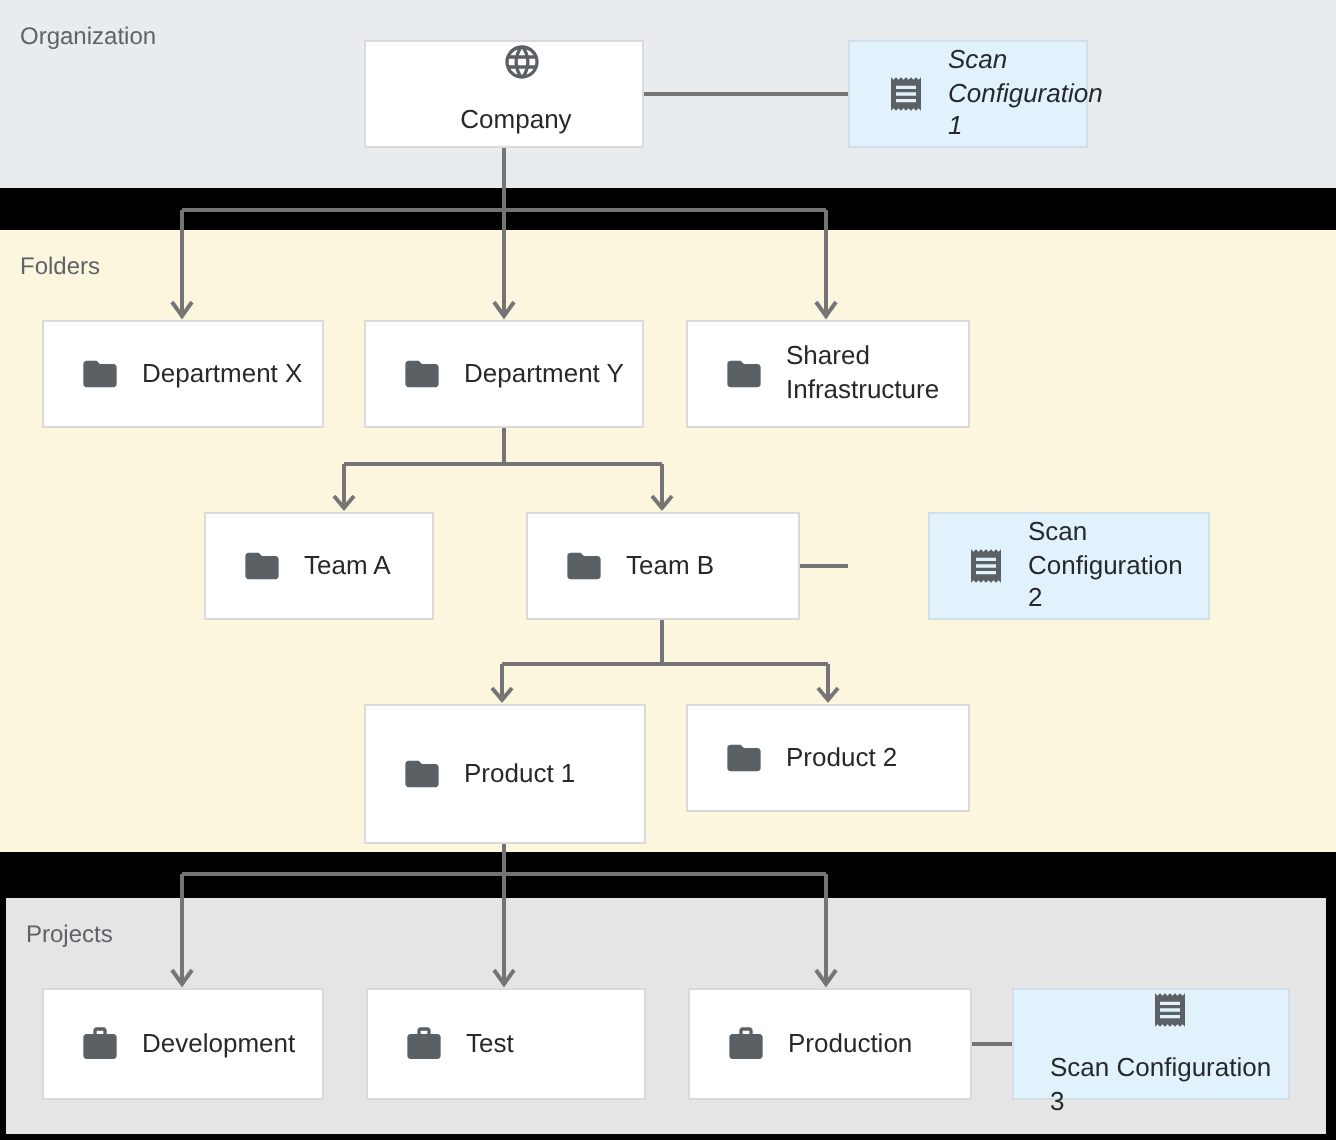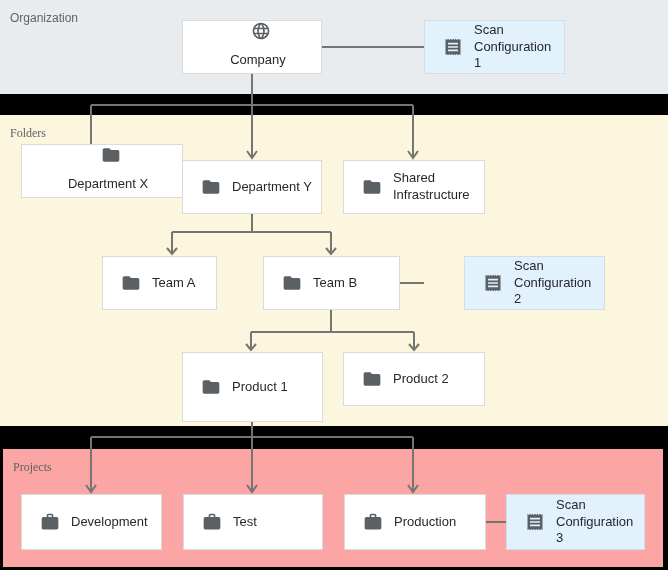--- a/index.html
+++ b/index.html
@@ -1,43 +1,43 @@
 <!DOCTYPE html>
 <html><head>
 <meta charset="utf-8">
 <style>
   html,body{margin:0;padding:0;background:#000;}
   .stage{position:relative;width:668px;height:570px;background:#000;overflow:hidden;
          font-family:"Liberation Sans",sans-serif;}
   .section{position:absolute;box-sizing:border-box;}
   .sec-org{left:0;top:0;width:668px;height:94px;background:#e8ecef;}
-  .sec-folders{left:0;top:115px;width:668px;height:311px;background:#fcf6df;font-family:Liberation Serif, serif;}
-  .sec-projects{left:3px;top:449px;width:660px;height:118px;background:#fca5a5;font-family:Liberation Serif, serif;}
+  .sec-folders{left:0;top:115px;width:668px;height:311px;background:#fcf6df;}
+  .sec-projects{left:3px;top:449px;width:660px;height:118px;background:#e5e5e5;}
   .sec-label{padding:11px 0 0 10px;font-size:12px;color:#5f6368;}
   .connectors{position:absolute;left:0;top:0;pointer-events:none;}
   .node{position:absolute;box-sizing:border-box;background:#fff;border:1px solid #dadada;
         display:flex;align-items:center;gap:11px;padding-left:18px;
         font-size:13px;color:#26282b;line-height:1.3;}
   .node.scan{background:#e1f2fc;border-color:#d2dfe9;}
   .ic{width:20px;height:20px;flex-shrink:0;fill:#5b6065;}
   .lbl{padding-right:6px;}
   .n-company{left:182px;top:20px;width:140px;height:54px;flex-direction:column;}
-  .n-scan1{left:424px;top:20px;width:141px;height:54px;}
-  .n-deptx{left:21px;top:144px;width:162px;height:54px;flex-direction:column;}
+  .n-scan1{left:424px;top:20px;width:120px;height:54px;font-style:italic;}
+  .n-deptx{left:21px;top:160px;width:141px;height:54px;}
   .n-depty{left:182px;top:160px;width:140px;height:54px;}
   .n-shared{left:343px;top:160px;width:142px;height:54px;}
   .n-teama{left:102px;top:256px;width:115px;height:54px;}
   .n-teamb{left:263px;top:256px;width:137px;height:54px;}
   .n-scan2{left:424px;top:256px;width:141px;height:54px;margin-left:40px;}
   .n-prod1{left:182px;top:352px;width:141px;height:70px;}
   .n-prod2{left:343px;top:352px;width:142px;height:54px;}
   .n-dev{left:21px;top:494px;width:141px;height:56px;}
   .n-test{left:183px;top:494px;width:140px;height:56px;}
   .n-prodn{left:344px;top:494px;width:142px;height:56px;}
-  .n-scan3{left:506px;top:494px;width:139px;height:56px;}
+  .n-scan3{left:506px;top:494px;width:139px;height:56px;flex-direction:column;}
 </style>
 </head>
 <body>
 
 <div class="stage">
 
   <div class="section sec-org">
     <div class="sec-label">Organization</div>
   </div>
   <div class="section sec-folders">

